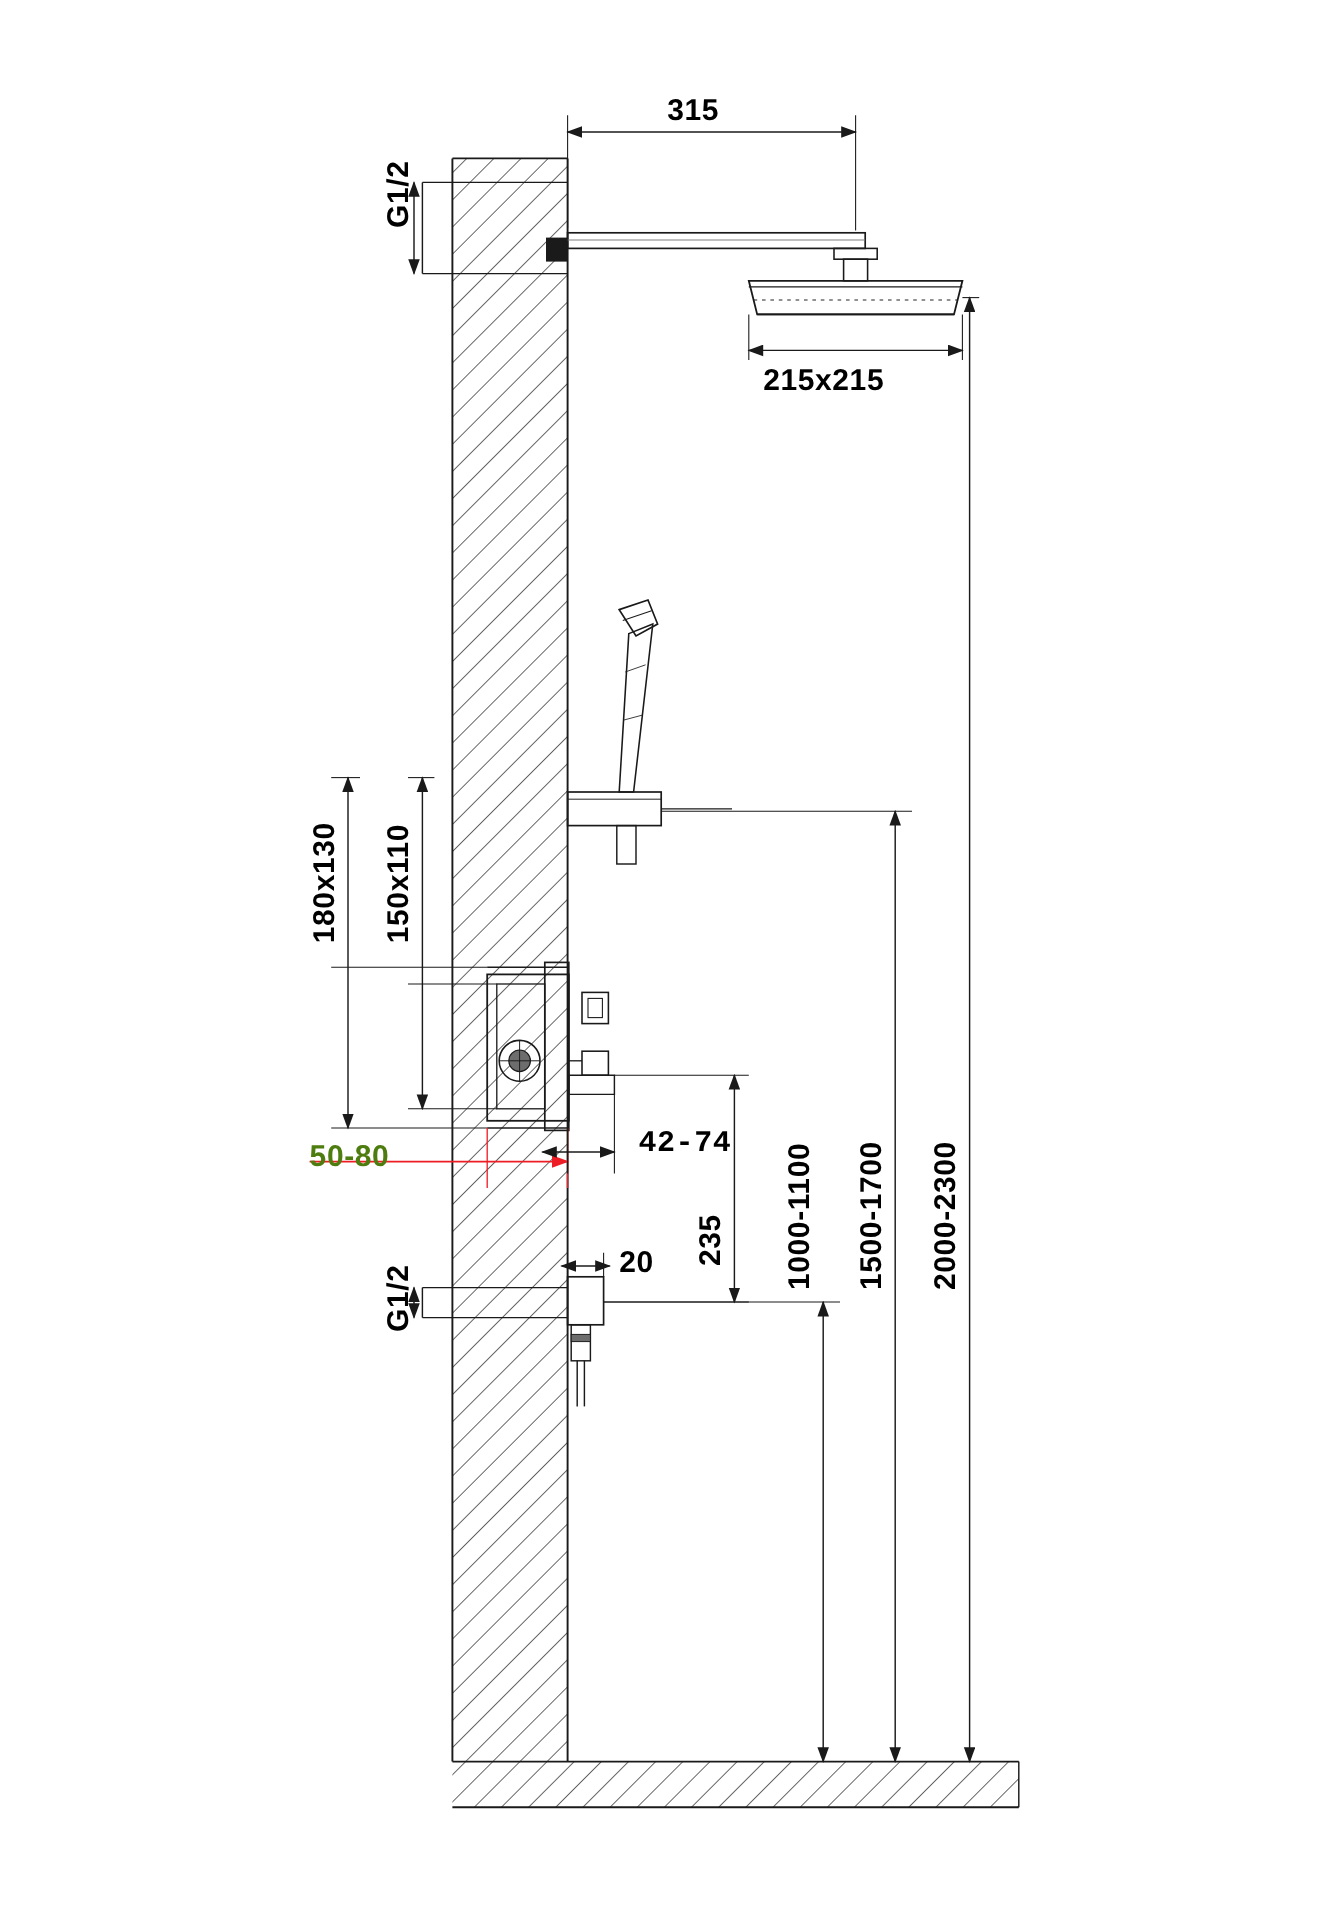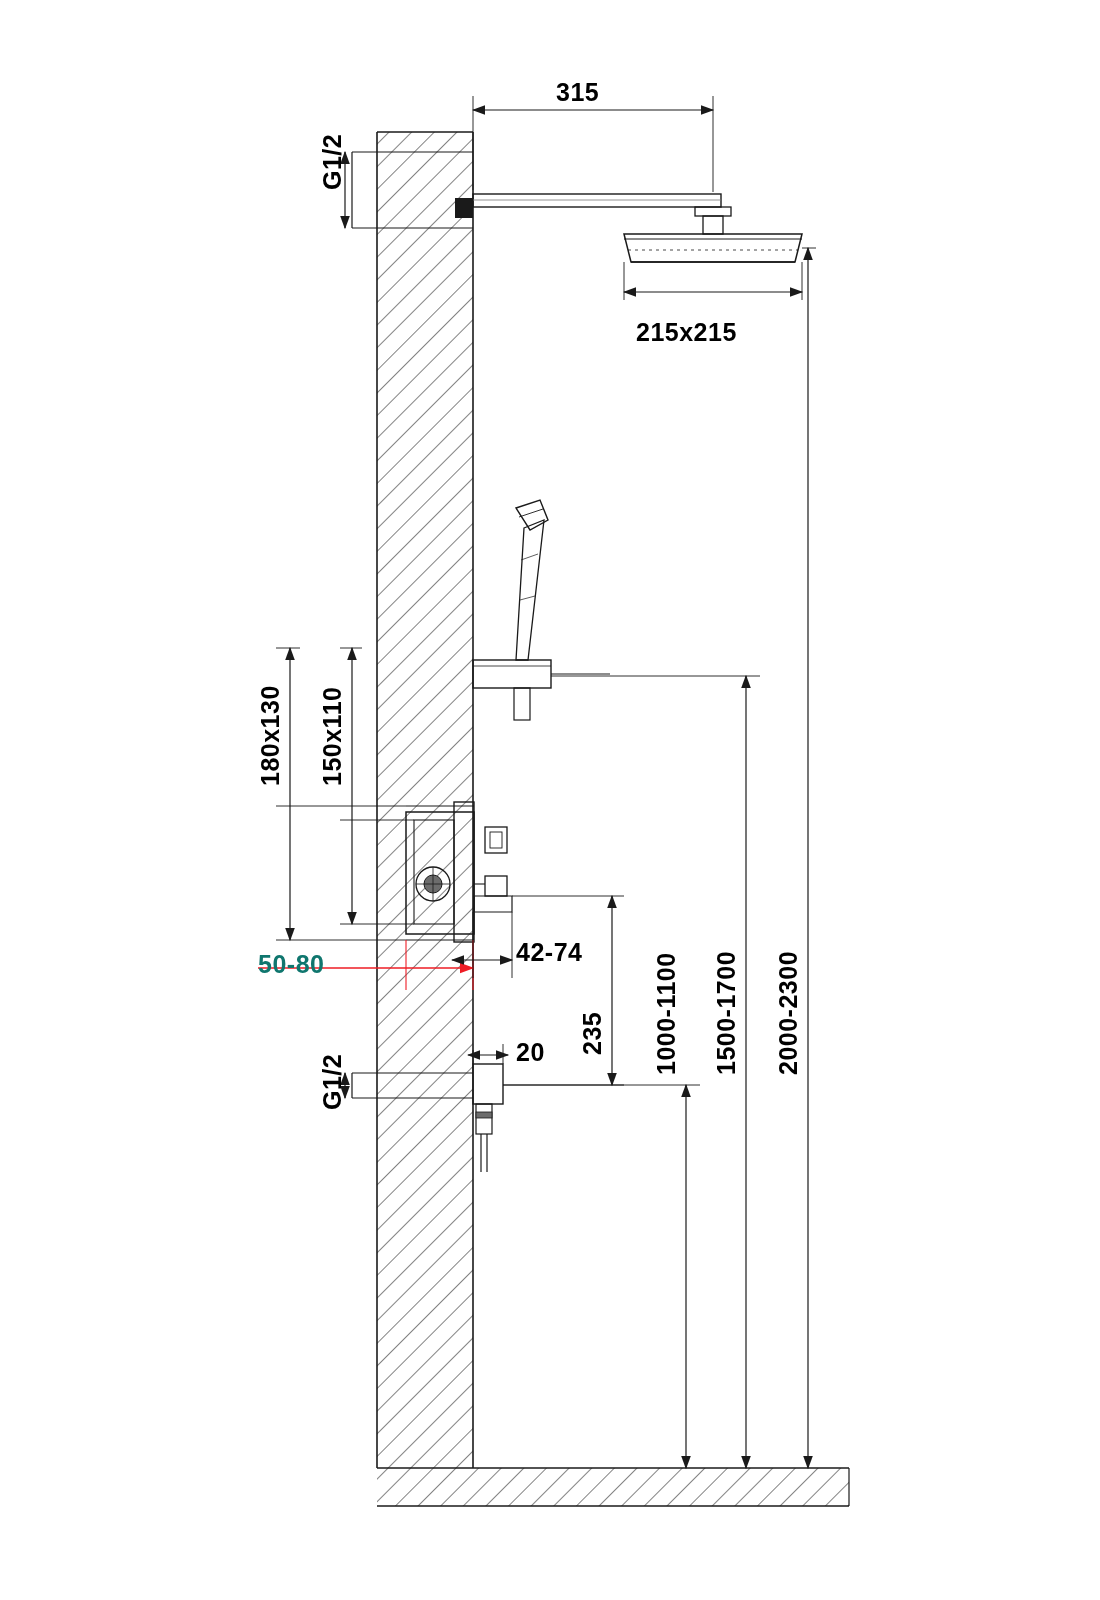--- a/index.html
+++ b/index.html
@@ -29,21 +29,21 @@
     font-weight: bold;
     color: #000000;
     letter-spacing: 0.5px;
     white-space: nowrap;
   }
   .dim-label.vert {
     transform-origin: left top;
     transform: rotate(-90deg);
   }
   .dim-label.red {
-    color: #0f766e;
+    color: #4d7c0f;
   }
 </style>
 </head>
 <body>
 
 <div id="canvas">
 
   <svg width="1100" height="1600" viewBox="0 0 1100 1600">
     <defs>
       <pattern id="hatch45" width="16" height="16" patternUnits="userSpaceOnUse" patternTransform="rotate(45)">
@@ -214,31 +214,31 @@
 
     <g>
       <line x1="802" y1="248" x2="816" y2="248" stroke="#1a1a1a" stroke-width="0.9"></line>
       <line x1="808" y1="248" x2="808" y2="1468" stroke="#1a1a1a" stroke-width="1.2" marker-start="url(#arrB)" marker-end="url(#arrA)"></line>
     </g>
 
   </svg>
 
   <div class="dim-label" style="left:556px; top:78px;">315</div>
 
-  <div class="dim-label" style="left:636px; top:318px;">215x215</div>
+  <div class="dim-label" style="left:636px; top:303px;">215x215</div>
 
   <div class="dim-label vert" style="left:318px; top:190px;">G1/2</div>
 
   <div class="dim-label vert" style="left:256px; top:786px;">180x130</div>
 
   <div class="dim-label vert" style="left:318px; top:786px;">150x110</div>
 
   <div class="dim-label red" style="left:258px; top:950px;">50-80</div>
 
-  <div class="dim-label" style="left:516px; top:938px;">42-74</div>
+  <div class="dim-label" style="left:532px; top:938px;font-family:Liberation Mono, monospace;">42-74</div>
 
   <div class="dim-label" style="left:516px; top:1038px;">20</div>
 
   <div class="dim-label vert" style="left:318px; top:1110px;">G1/2</div>
 
   <div class="dim-label vert" style="left:578px; top:1055px;">235</div>
 
   <div class="dim-label vert" style="left:652px; top:1075px;">1000-1100</div>
 
   <div class="dim-label vert" style="left:712px; top:1075px;">1500-1700</div>

